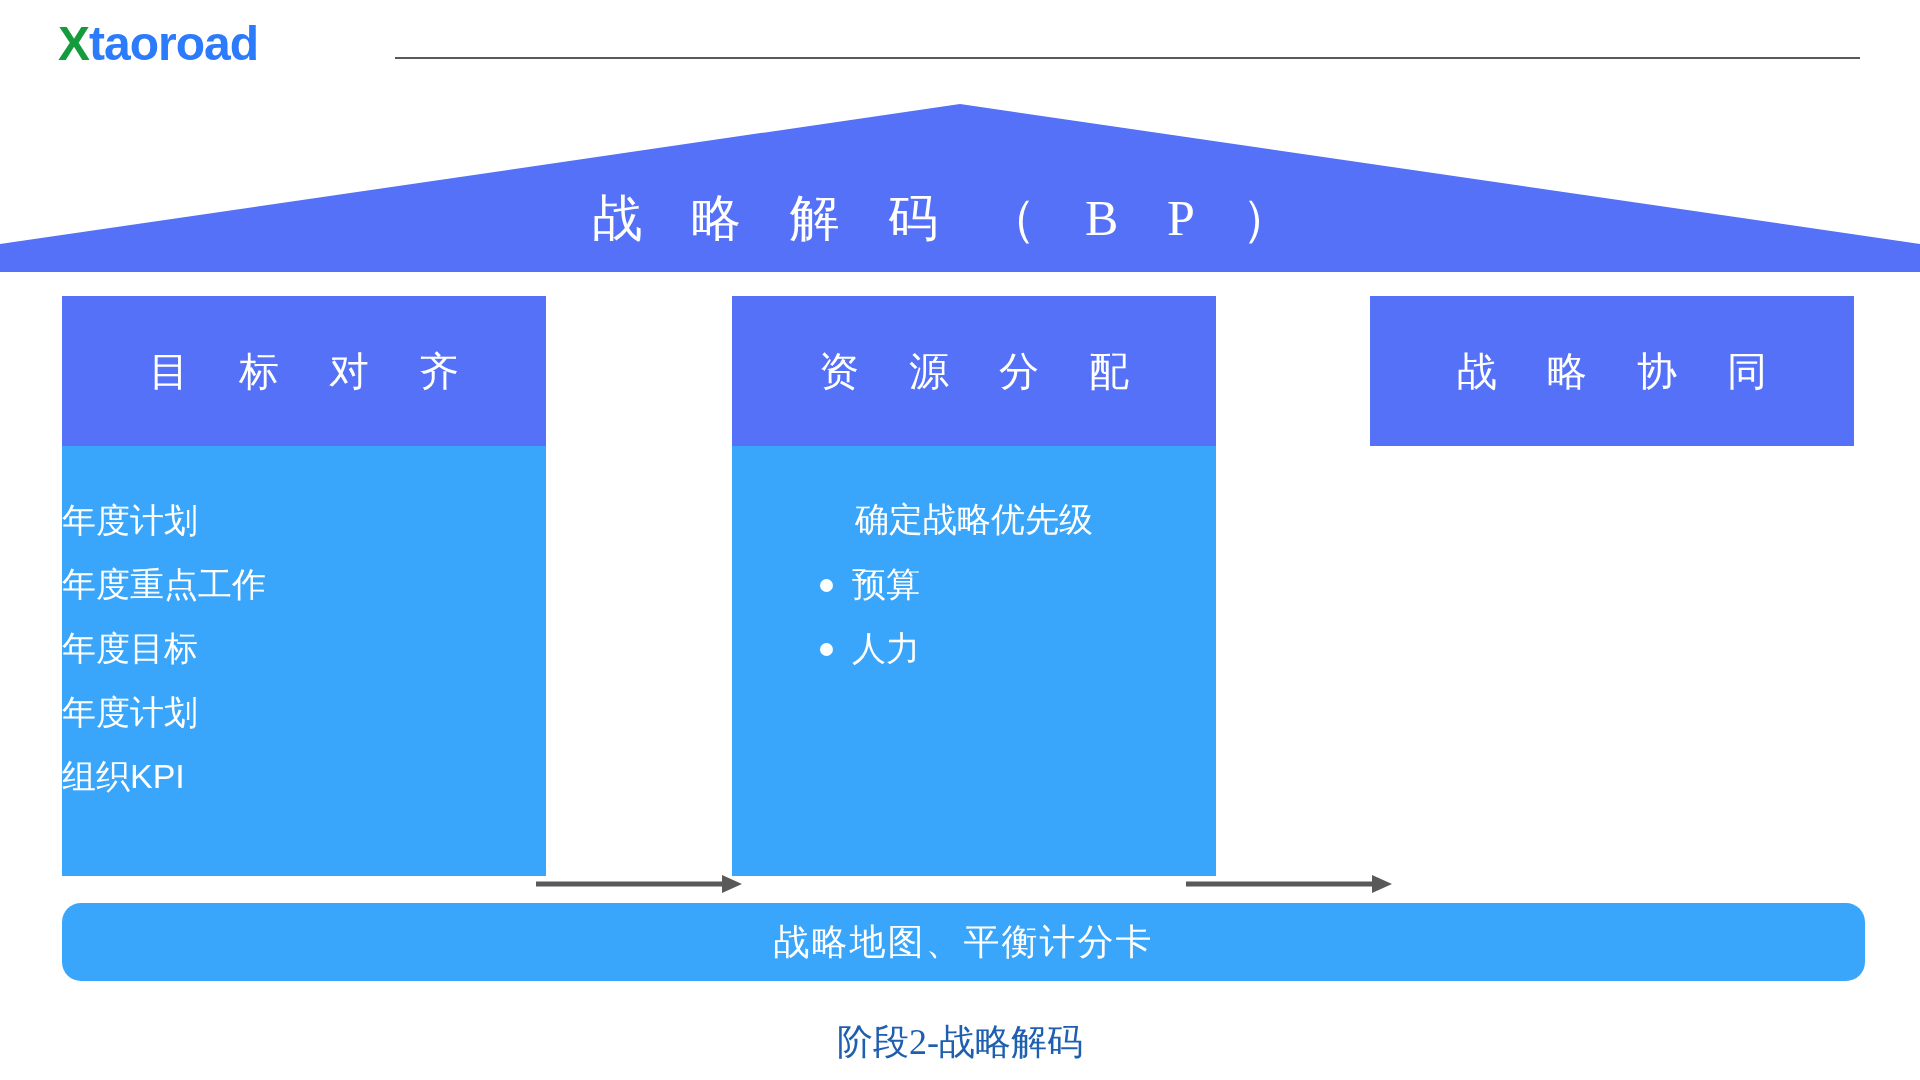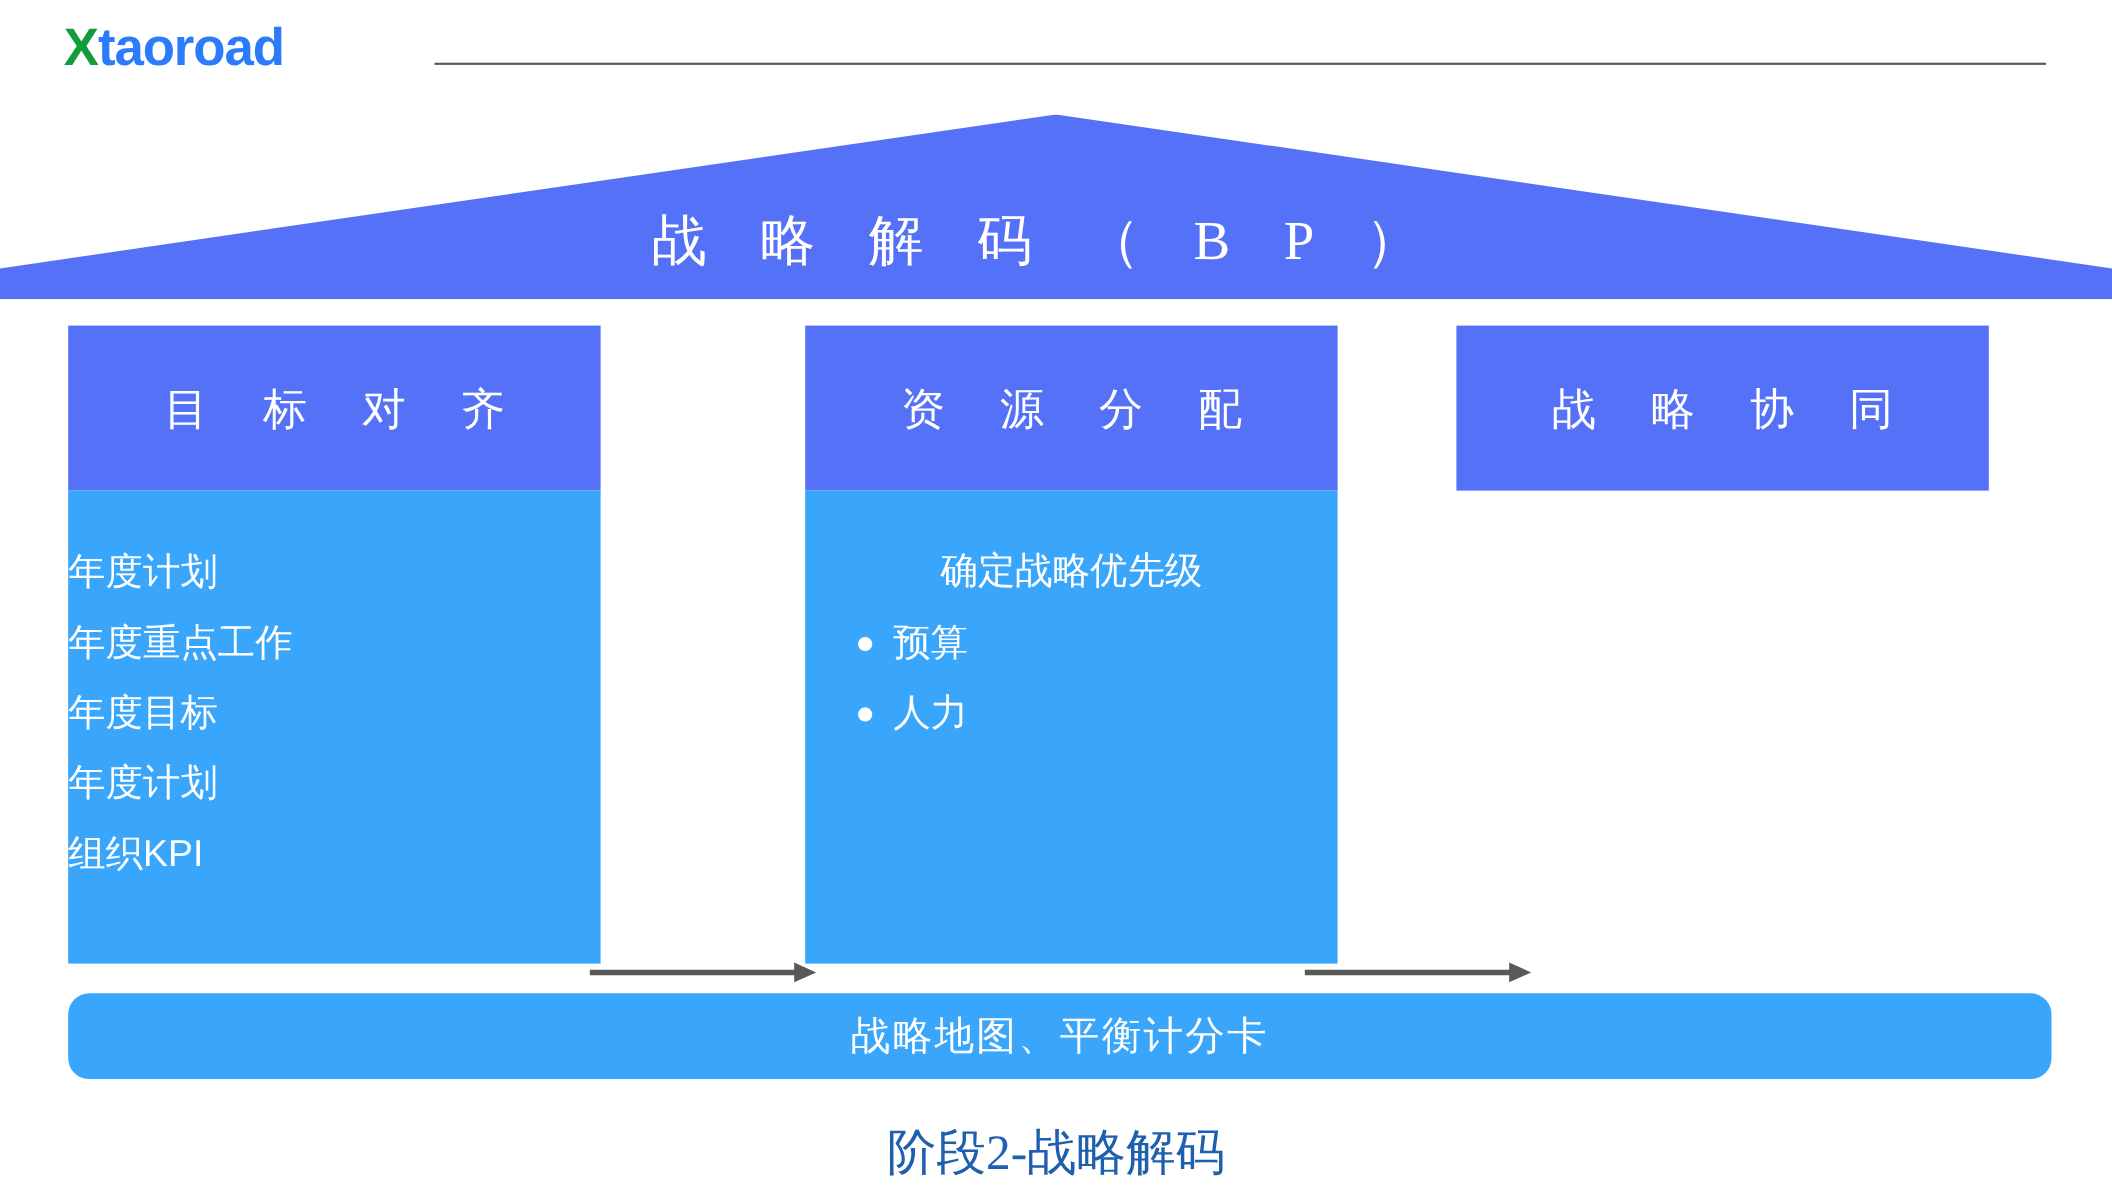--- a/index.html
+++ b/index.html
@@ -83,21 +83,21 @@
     height: 580px;
   }
   .pillar {
     position: absolute;
     top: 0;
     width: 484px;
     height: 580px;
   }
   .pillar-1 { left: 62px; }
   .pillar-2 { left: 732px; }
-  .pillar-3 { left: 1324px; }
+  .pillar-3 { left: 1370px; }
 
   .pillar-head {
     height: 150px;
     background: #5471f7;
     display: flex;
     align-items: center;
     justify-content: center;
     text-align: center;
   }
   .pillar-head span {
@@ -138,21 +138,21 @@
     left: -32px;
     top: 27px;
   }
   .list-col1 { margin-left: 102px; }
   .plain-line {
     font-size: 34px;
     line-height: 62px;
     text-align: center;
     white-space: nowrap;
   }
-  ul.blist.sub-mid { margin-left: 80px; margin-top: 2px; }
+  ul.blist.sub-mid { margin-left: 120px; margin-top: 2px; }
   ul.blist.sub-right { margin-left: 112px; margin-top: 4px; }
 
   
   .arrow {
     position: absolute;
     height: 20px;
   }
   .arrow svg { display: block; }
   .arrow-1 { left: 536px; top: 578px; width: 206px; }
   .arrow-2 { left: 1186px; top: 578px; width: 206px; }
@@ -181,21 +181,21 @@
   .caption {
     position: absolute;
     left: 0;
     top: 1018px;
     width: 1920px;
     text-align: center;
   }
   .caption span {
     color: #1f5fb0;
     font-family: "Liberation Serif", "DejaVu Serif", serif;
-    font-size: 45px;
+    font-size: 36px;
     white-space: nowrap;
   }
 </style>
 </head>
 <body>
 
 <div class="header">
   <div class="logo"><span class="logo-x">X</span><span class="logo-rest">taoroad</span></div>
   <div class="header-rule"></div>
 </div>

